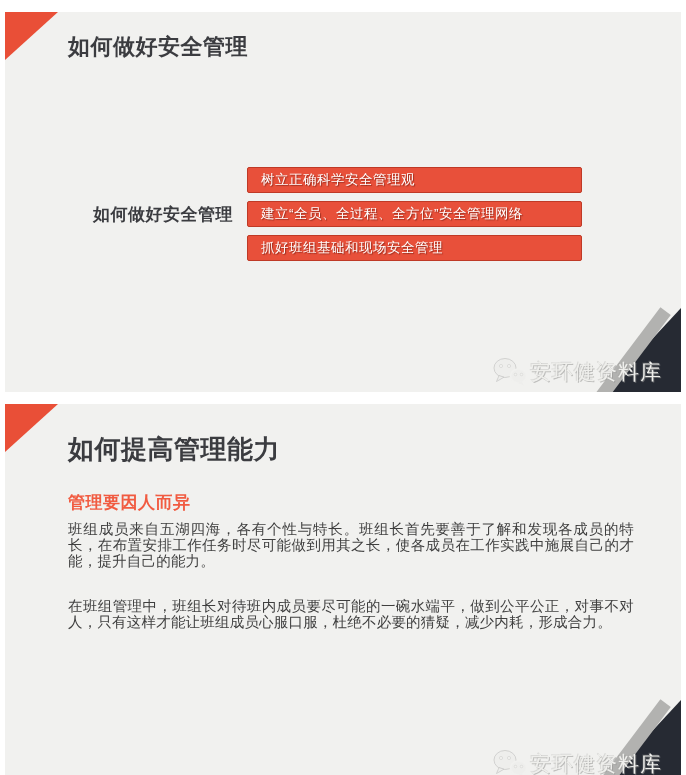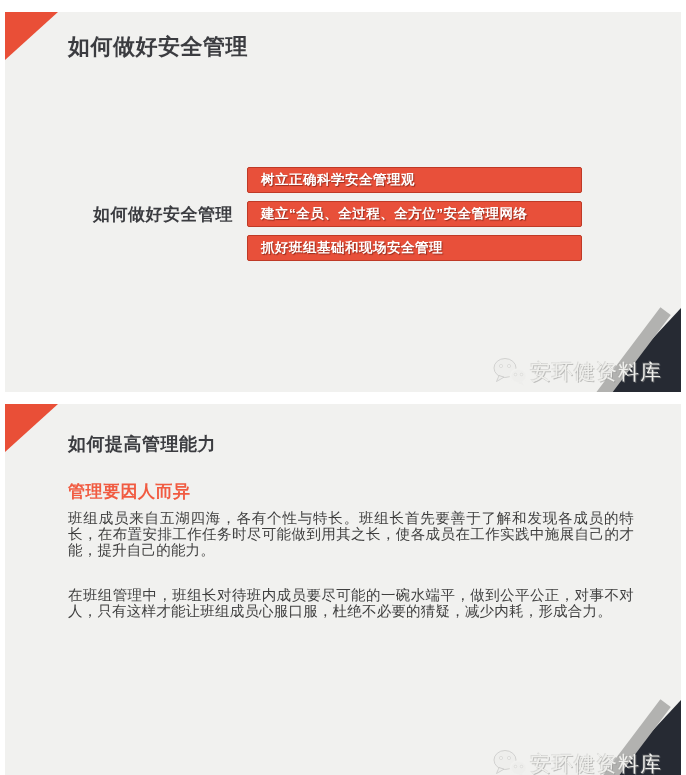--- a/index.html
+++ b/index.html
@@ -65,35 +65,35 @@
   .stack-item {
     width: 335px;
     height: 26px;
     line-height: 24px;
     padding: 0 13px;
     background: #e8503a;
     border: 1px solid #bf3a26;
     border-radius: 2px;
     color: #ffffff;
     font-size: 13.5px;
-    font-weight: bold;
+    font-weight: normal;
     letter-spacing: 0.5px;
     text-shadow: 1px 1px 1px rgba(96,22,12,0.6);
     white-space: nowrap;
     overflow: hidden;
   }
 
   
   .content2 {
     position: absolute;
     top: 28px; left: 63px;
     width: 566px;
   }
   .content2 .slide-title2 {
-    font-size: 18px;
+    font-size: 26px;
     font-weight: bold;
     color: #3b3c40;
     letter-spacing: 0.5px;
     margin: 0 0 24px 0;
   }
   .section + .section { margin-top: 29px; }
   .sec-heading {
     margin: 0;
     font-size: 17px;
     font-weight: bold;

